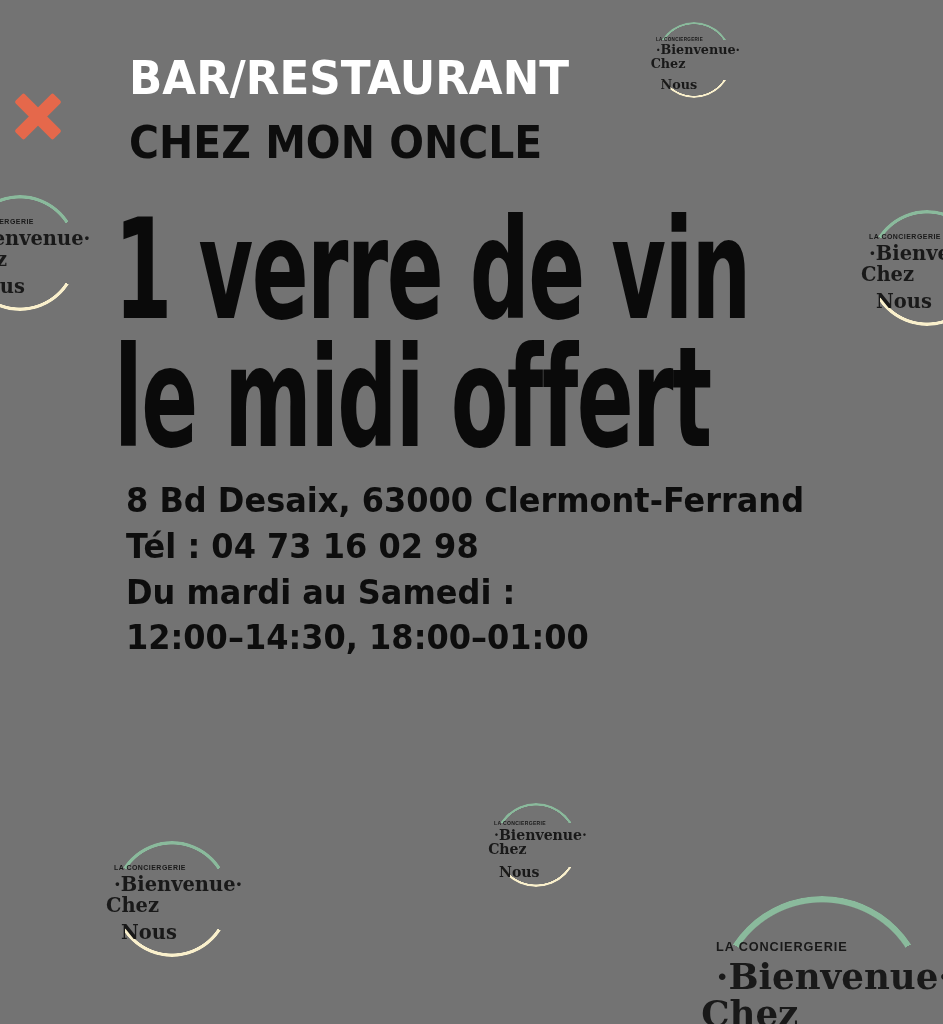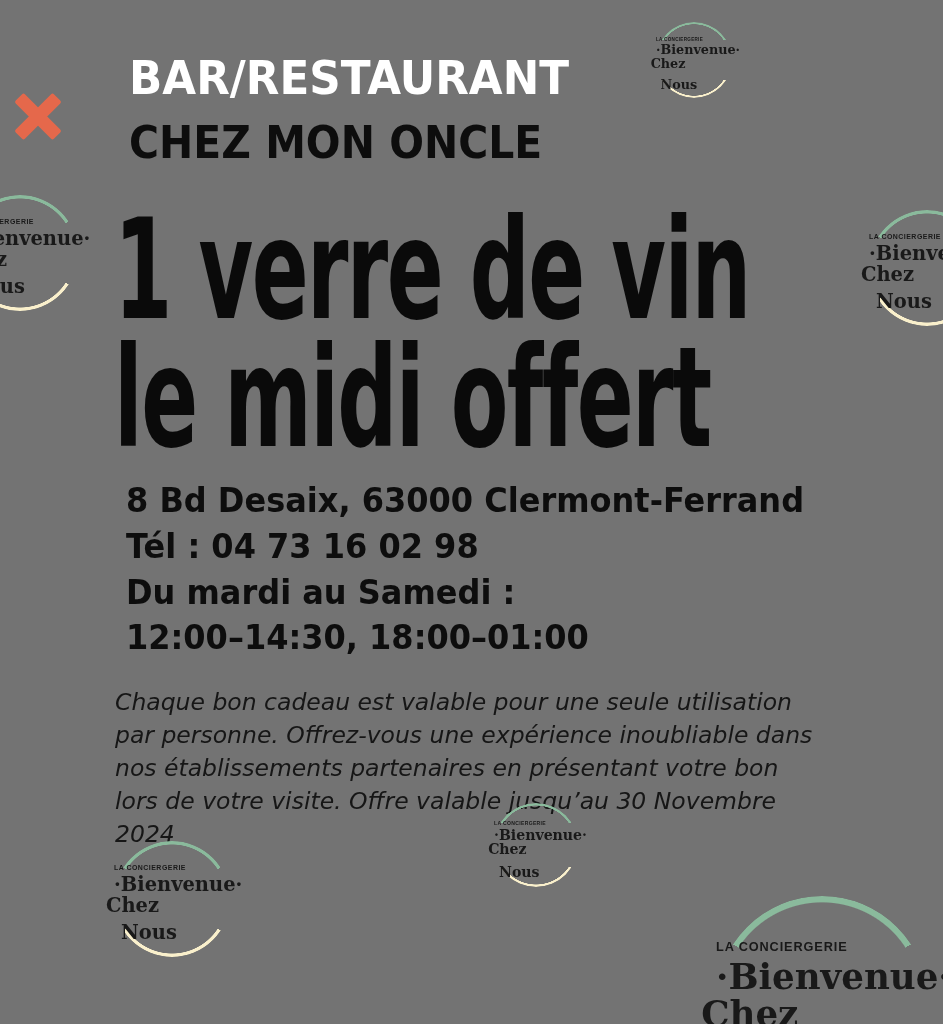--- a/index.html
+++ b/index.html
@@ -76,21 +76,20 @@
   <div class="venue">CHEZ MON ONCLE</div>
 
   <div class="offer-line offer1">1 verre de vin</div>
   <div class="offer-line offer2">le midi offert</div>
 
   <div class="detail d1">8 Bd Desaix, 63000 Clermont-Ferrand</div>
   <div class="detail d2">Tél : 04 73 16 02 98</div>
   <div class="detail d3">Du mardi au Samedi :</div>
   <div class="detail d4">12:00–14:30, 18:00–01:00</div>
 
-  <div class="terms">Chaque bon cadeau est valable pour une seule utilisation par personne. Offrez-vous une expérience inoubliable dans nos établissements partenaires en présentant votre bon lors de votre visite. Offre valable jusqu’au 30 Novembre 2024</div>
 
   <div class="logo logo-top-right">
     <i class="ring"></i>
     <span class="lc">LA CONCIERGERIE</span>
     <span class="ls l1">·Bienvenue·</span>
     <span class="ls l2">Chez</span>
     <span class="ls l3">Nous</span>
   </div>
 
   <div class="logo logo-left-edge">

